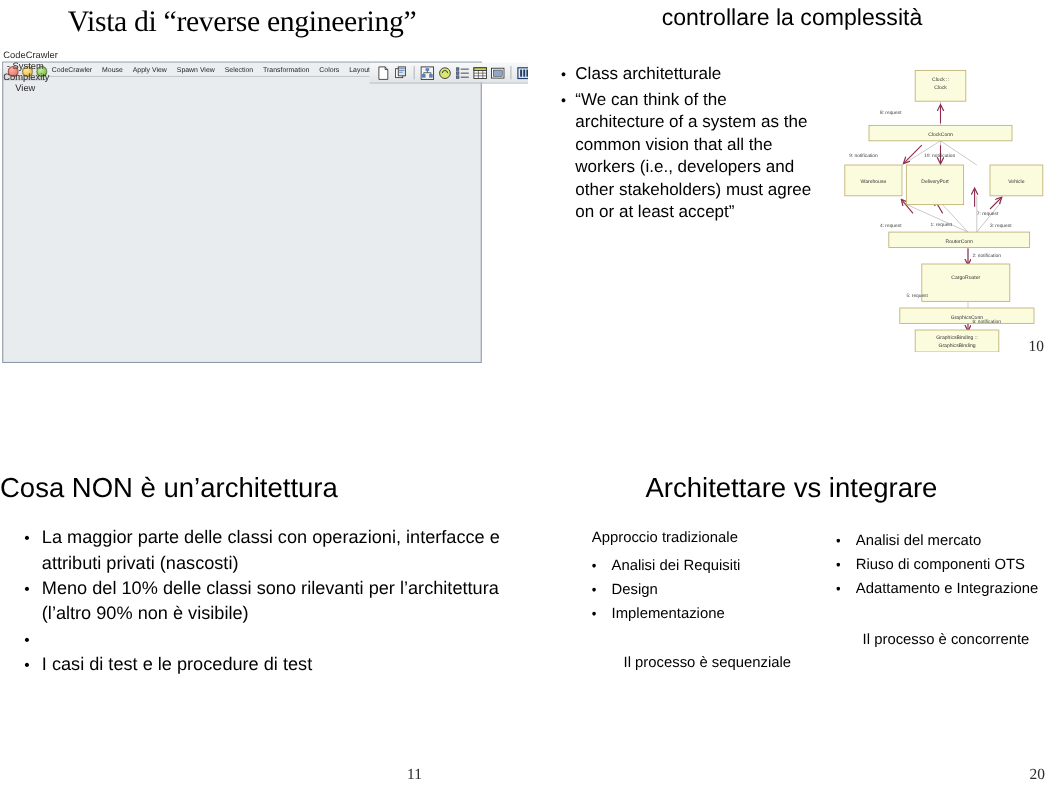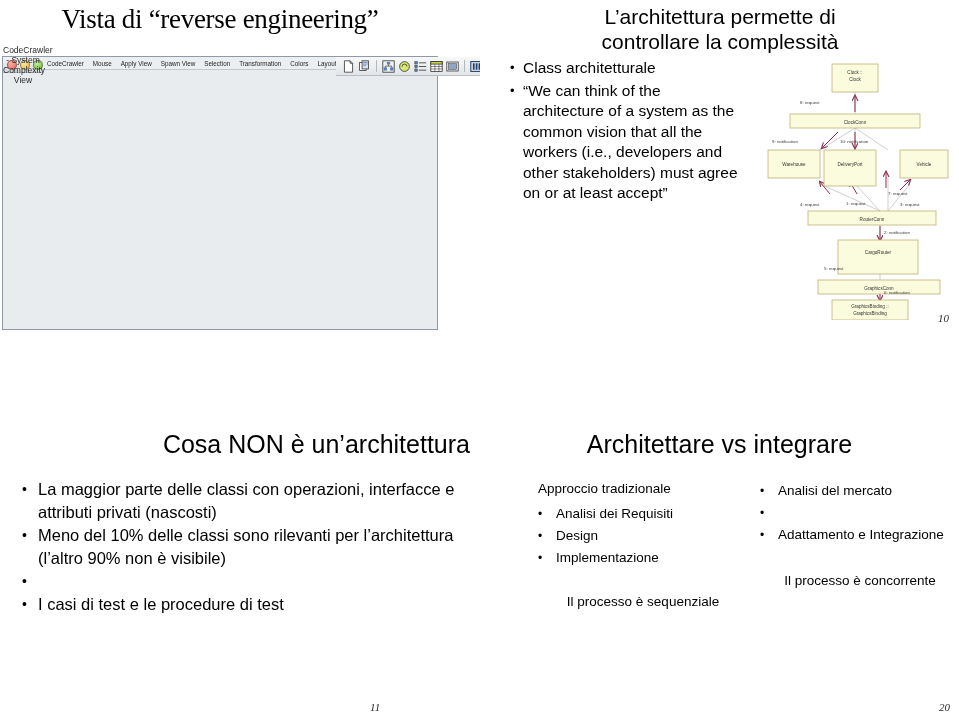--- a/index.html
+++ b/index.html
@@ -22,23 +22,22 @@
     overflow: hidden;
   }
   #slide-10 { left: 0;   top: 0;   width: 480px; height: 340px; }
   #slide-11 { left: 480px; top: 0; width: 479px; height: 340px; }
   #slide-12 { left: 0;   top: 400px; width: 480px; height: 322px; }
   #slide-13 { left: 480px; top: 400px; width: 479px; height: 322px; }
 
   .slide-number {
     position: absolute;
     font-family: "Liberation Serif", serif;
-    font-size: 11px;
+    font-size: 14px;
     color: #2b2b2b;
-    font-style: italic;
   }
 
   
   .re-title {
     position: absolute;
     left: 0; top: 4px;
     width: 440px;
     text-align: center;
     font-family: "Liberation Serif", serif;
     font-size: 27px;
@@ -219,21 +218,21 @@
     left: 760px; top: 58px;
     width: 190px;
     height: 262px;
   }
 
   
   .s3-title {
     position: absolute;
     left: 0; top: 30px;
     width: 470px;
-    text-align: right;
+    text-align: left;
     font-size: 25px;
     font-family: "Liberation Sans", sans-serif;
   }
   .s3-bullets {
     position: absolute;
     left: 22px; top: 78px;
     width: 440px;
     font-size: 16.5px;
     line-height: 23px;
   }
@@ -574,21 +573,20 @@
     <div class="statusbar">
       <span class="statusbar-text">76 Nodes, 51 Edges - 0 selected Nodes</span>
     </div>
 
   </div>
 </div>
 
 <div class="slide" id="slide-11">
 
   <div class="s2-title">
-    <div>L’architettura permette di</div>
     <div>controllare la complessità</div>
   </div>
 
   <div class="s2-bullets">
     <div class="b">
       <span class="dot">•</span>
       <span>Class architetturale</span>
     </div>
     <div class="b">
       <span class="dot">•</span>
@@ -721,20 +719,21 @@
     <div class="col-foot">Il processo è sequenziale</div>
   </div>
 
   <div class="col" id="col-right">
     <div class="b">
       <span class="dot">•</span>
       <span>Analisi del mercato</span>
     </div>
     <div class="b">
       <span class="dot">•</span>
+      <span>Riuso di componenti OTS</span>
     </div>
     <div class="b">
       <span class="dot">•</span>
       <span>Adattamento e Integrazione</span>
     </div>
     <div class="col-foot">Il processo è concorrente</div>
   </div>
 
   <div class="slide-number" style="right:9px; bottom:9px;">20</div>
 </div>

